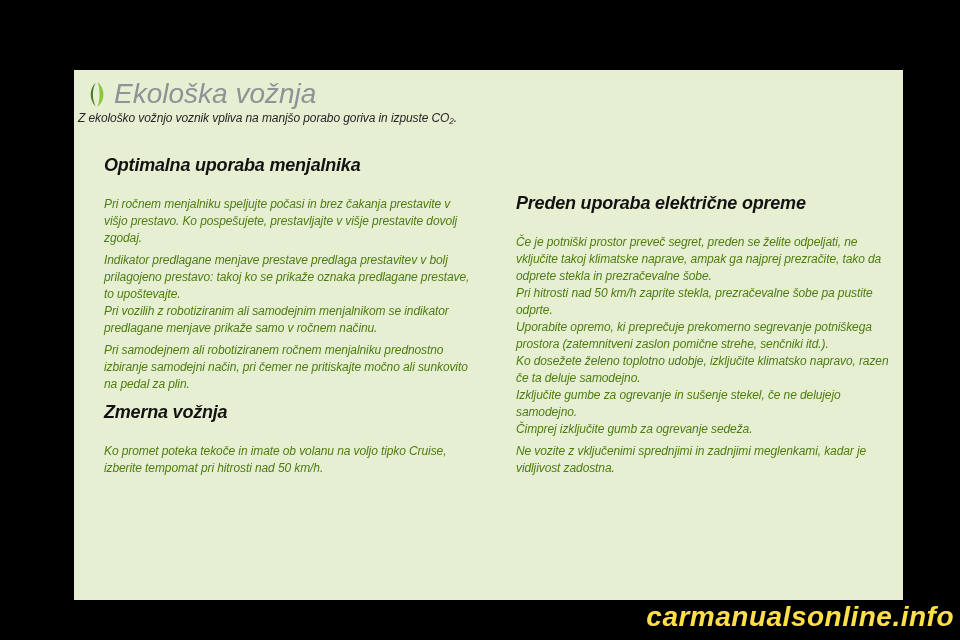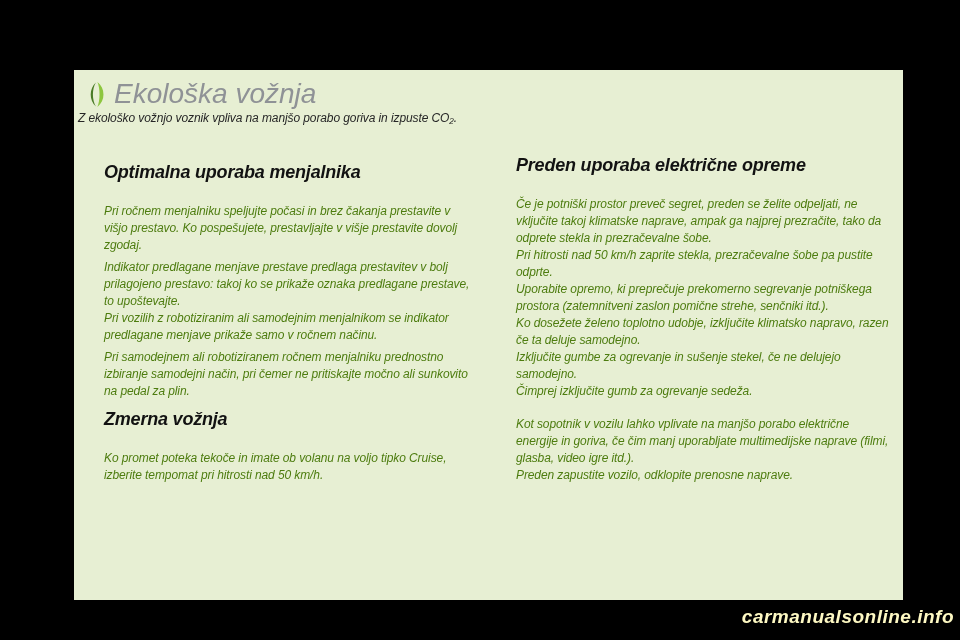--- a/index.html
+++ b/index.html
@@ -48,22 +48,22 @@
     margin: 0 0 5px 0;
     font-size: 12px; line-height: 17px;
     color: #4d7c0f; letter-spacing: -0.1px;
     white-space: pre-line;
   }
   .col p.mt12 { margin-top: 12px; }
   .col p.mt16 { margin-top: 16px; }
 
   .watermark {
     position: absolute; right: 6px; top: 603px;
-    font-size: 19px; line-height: 28px; font-weight: 700;
-    color: #fef9c3; letter-spacing: 0.5px; white-space: nowrap;
+    font-size: 28px; line-height: 28px; font-weight: 700;
+    color: #fde047; letter-spacing: 0.5px; white-space: nowrap;
   }
 </style>
 </head>
 <body>
 
 <div class="canvas">
   <div class="page">
 
     <div class="title-row">
       <span class="leaf">
@@ -104,23 +104,21 @@
 odprete stekla in prezračevalne šobe.
 Pri hitrosti nad 50 km/h zaprite stekla, prezračevalne šobe pa pustite
 odprte.
 Uporabite opremo, ki preprečuje prekomerno segrevanje potniškega
 prostora (zatemnitveni zaslon pomične strehe, senčniki itd.).
 Ko dosežete želeno toplotno udobje, izključite klimatsko napravo, razen
 če ta deluje samodejno.
 Izključite gumbe za ogrevanje in sušenje stekel, če ne delujejo
 samodejno.
 Čimprej izključite gumb za ogrevanje sedeža.</p>
-        <p class="mt16">Kot sopotnik v vozilu lahko vplivate na manjšo porabo električne
-energije in goriva, če čim manj uporabljate multimedijske naprave (filmi,
-glasba, video igre itd.).
-Preden zapustite vozilo, odklopite prenosne naprave.</p>
+        <p>Ne vozite z vključenimi sprednjimi in zadnjimi meglenkami, kadar je
+vidljivost zadostna.</p>
       </div>
 
     </div>
   </div>
 
   <div class="watermark">carmanualsonline.info</div>
 </div>
 
 </body></html>

